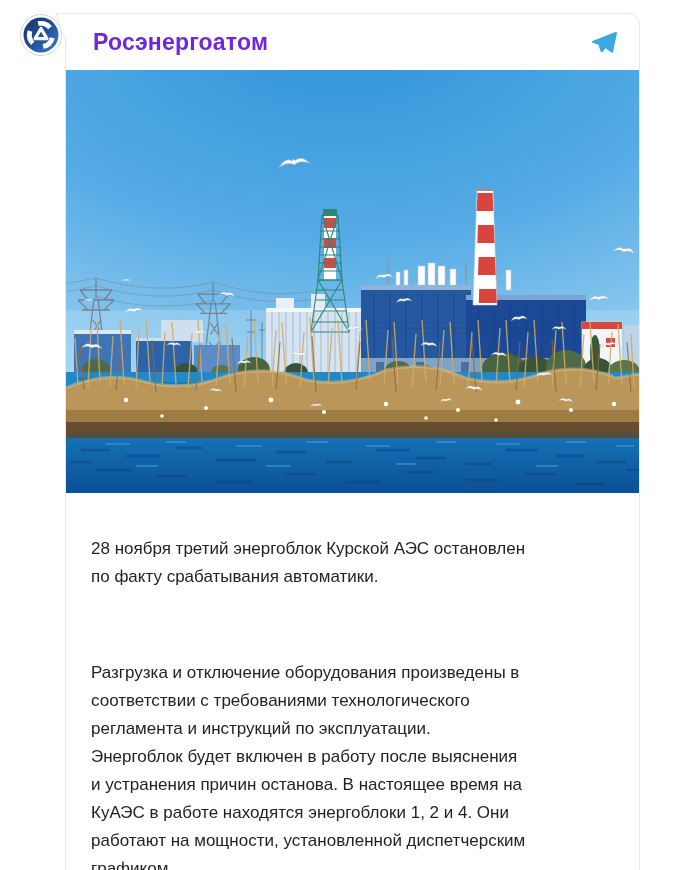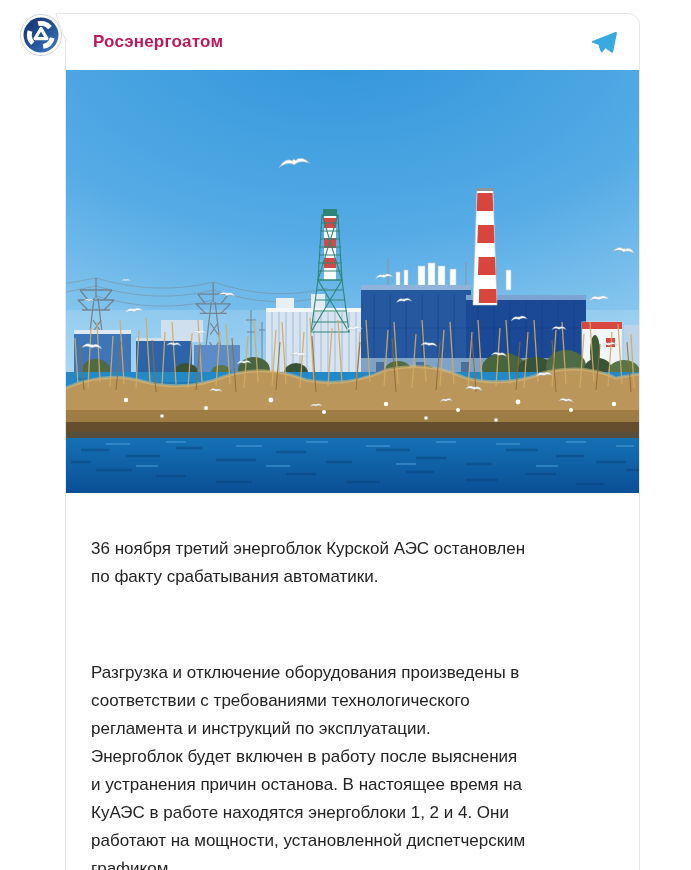--- a/index.html
+++ b/index.html
@@ -17,21 +17,21 @@
     position:absolute; left:65px; top:13px; width:575px;
     background:#fff; border:1px solid #e3e8ec;
     border-radius:12px; border-top-left-radius:0;
   }
   .tail { position:absolute; left:-11px; top:-1px; }
   .card-header {
     height:56px; display:flex; align-items:center;
     padding:0 22px 0 27px;
   }
   .channel-title {
-    color:#be185d; font-size:17px; font-weight:bold; letter-spacing:.2px;
+    color:#6d28d9; font-size:23px; font-weight:bold; letter-spacing:.2px;
     cursor:pointer;
   }
   .plane { margin-left:auto; cursor:pointer; display:flex; }
   .photo { display:block; width:573px; height:423px; cursor:pointer; }
   .body-text {
     padding:14px 24px 0 25px;
     font-size:17px; line-height:28px; color:#232323;
     white-space:pre-line;
   }
   .para2 { margin-top:40px; }
@@ -276,21 +276,21 @@
       <use href="#gull" transform="translate(23,230) scale(0.55)"></use>
       <use href="#gull" transform="translate(60,210) scale(0.5)"></use>
       <use href="#gull" transform="translate(500,330) scale(0.8) rotate(5)"></use>
       <use href="#gull" transform="translate(380,330) scale(0.7) rotate(-5)"></use>
       <use href="#gull" transform="translate(150,320) scale(0.7) rotate(4)"></use>
       <use href="#gull" transform="translate(250,335) scale(0.65) rotate(-3)"></use>
     </g>
   </svg>
 
   <div class="body-text">
-    <div class="para1">36 ноября третий энергоблок Курской АЭС остановлен
+    <div class="para1">28 ноября третий энергоблок Курской АЭС остановлен
 по факту срабатывания автоматики.</div>
     <div class="para2">Разгрузка и отключение оборудования произведены в
 соответствии с требованиями технологического
 регламента и инструкций по эксплуатации.
 Энергоблок будет включен в работу после выяснения
 и устранения причин останова. В настоящее время на
 КуАЭС в работе находятся энергоблоки 1, 2 и 4. Они
 работают на мощности, установленной диспетчерским
 графиком.</div>
   </div>

